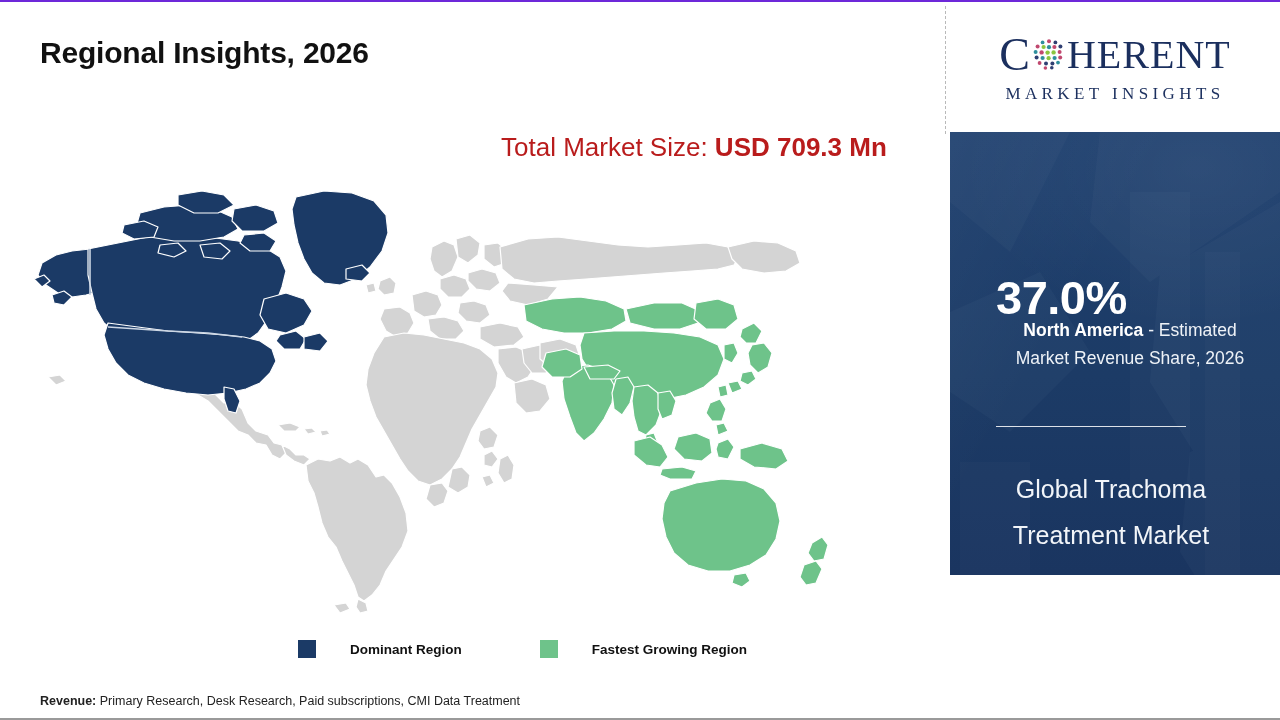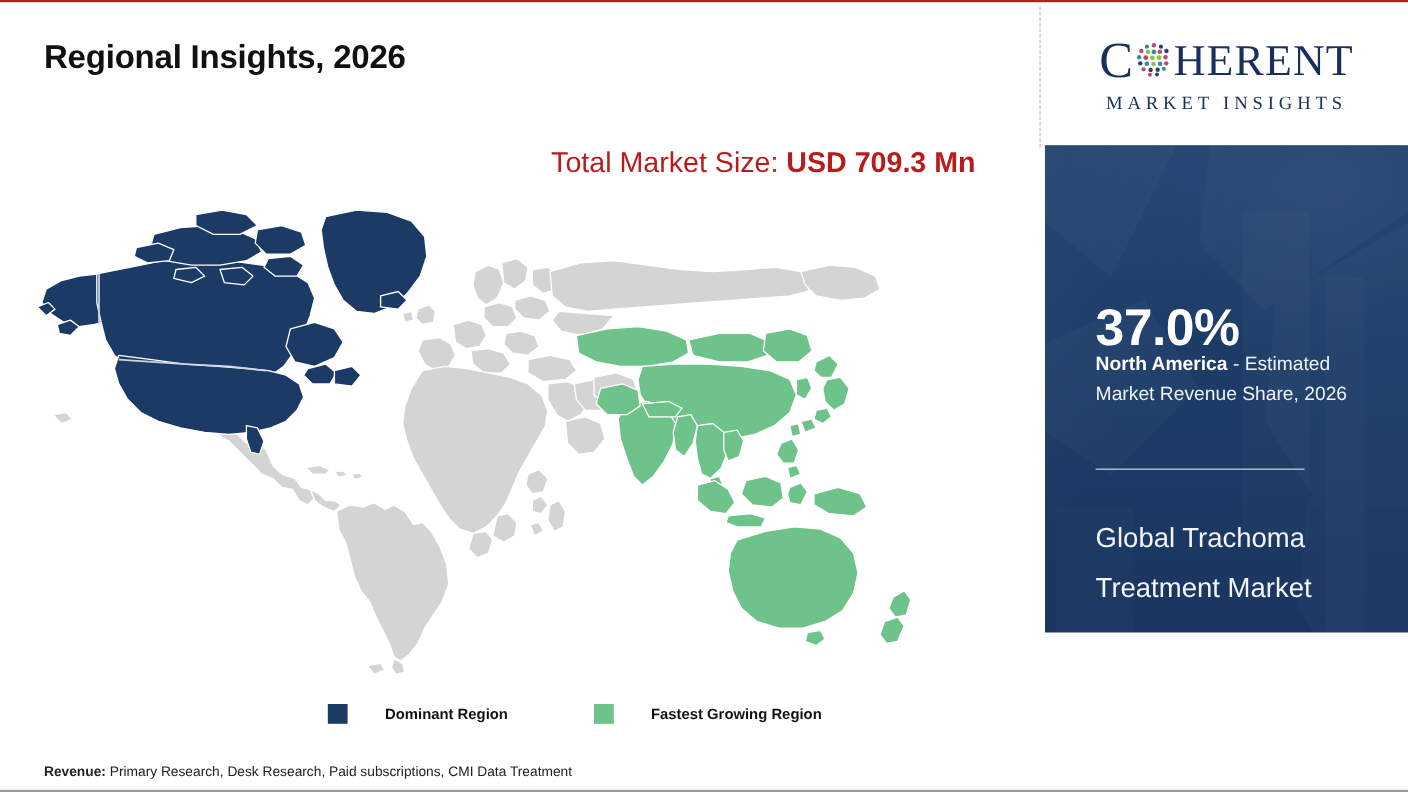--- a/index.html
+++ b/index.html
@@ -3,21 +3,21 @@
 <meta charset="utf-8">
 <style>
   html,body{margin:0;padding:0;}
   body{
     width:1280px;height:720px;overflow:hidden;
     background:#ffffff;
     font-family:"Liberation Sans", sans-serif;
     -webkit-font-smoothing:antialiased;
   }
   #root{position:relative;width:1280px;height:720px;box-sizing:border-box;
-        border-top:2px solid #b91c1c;border-bottom:2px solid #9a9a9a;background:#fff;}
+        border-top:2px solid #6d28d9;border-bottom:2px solid #9a9a9a;background:#fff;}
 
   
   .page-title{
     position:absolute;left:40px;top:34px;
     font-size:30px;font-weight:bold;color:#111;letter-spacing:-0.2px;
     font-family:"Liberation Sans", sans-serif;
   }
   .market-size{
     position:absolute;left:501px;top:126px;width:410px;
     font-size:26px;color:#b91c1c;line-height:1.48;
@@ -71,20 +71,21 @@
   }
 
   
   .panel{
     position:absolute;left:950px;top:130px;width:330px;height:443px;
     background:
       radial-gradient(ellipse 120% 60% at 75% 8%, rgba(255,255,255,.055), rgba(255,255,255,0) 60%),
       linear-gradient(120deg, rgba(255,255,255,.045) 0%, rgba(255,255,255,0) 38%),
       linear-gradient(180deg,#1d3f6e 0%,#1c3b66 55%,#1a3560 100%);
     overflow:hidden;
+    text-align:center;
   }
   .panel-texture{position:absolute;inset:0;opacity:.5;}
 
   .pct{
     position:absolute;left:46px;top:142px;
     font-size:47px;font-weight:bold;color:#ffffff;letter-spacing:-0.5px;line-height:1;
   }
   .share-text{
     position:absolute;left:46px;top:184px;width:268px;
     font-size:17.5px;color:#eef2f7;line-height:1.62;

